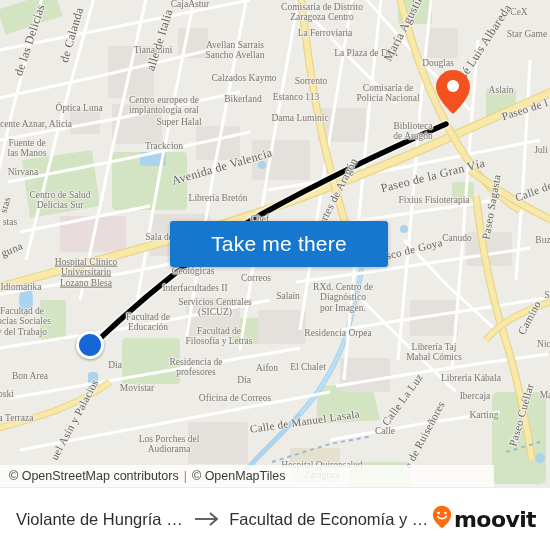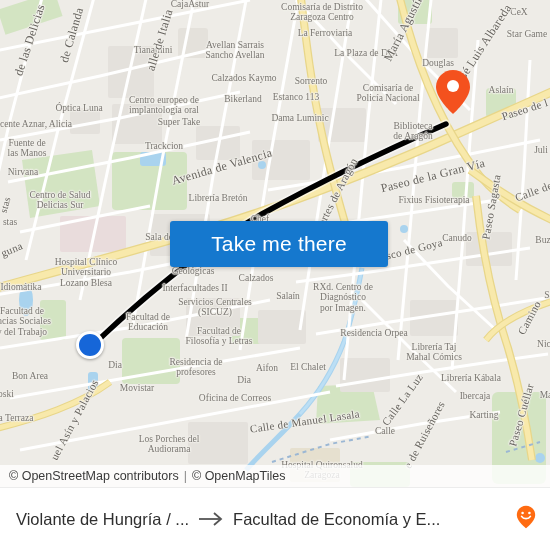--- a/index.html
+++ b/index.html
@@ -56,21 +56,21 @@
     font-size:21px;
     letter-spacing:.2px;
     cursor:pointer;
     display:flex;align-items:center;justify-content:center;
     box-shadow:0 1px 4px rgba(0,0,0,.22);
     padding:0;
   }
 
   
   #attribution{
-    position:absolute;left:0;top:465px;width:550px;height:22px;
+    position:absolute;left:0;top:465px;width:494px;height:22px;
     background:rgba(255,255,255,.80);
     display:flex;align-items:center;
     padding-left:9px;
     box-sizing:border-box;
     font-family:"Liberation Sans", sans-serif;
     font-size:12.5px;color:#3a3a3a;
     white-space:nowrap;
   }
   #attribution .sep{margin:0 5px;color:#8a8a8a;}
 
@@ -247,47 +247,47 @@
         <div class="lbl poi" style="left: 438px; top: 63px;">Douglas</div>
         <div class="lbl poi" style="left: 311px; top: 81px;">Sorrento</div>
         <div class="lbl poi" style="left: 243px; top: 99px;">Bikerland</div>
         <div class="lbl poi" style="left: 164px; top: 105px;">Centro europeo de<br>implantología oral</div>
         <div class="lbl poi" style="left: 296px; top: 97px;">Estanco 113</div>
         <div class="lbl poi" style="left: 79px; top: 108px;">Óptica Luna</div>
         <div class="lbl poi" style="left: 388px; top: 93px;">Comisaría de<br>Policía Nacional</div>
         <div class="lbl poi" style="left: 501px; top: 90px;">Aslaín</div>
         <div class="lbl poi" style="left: 300px; top: 118px;">Dama Luminic</div>
         <div class="lbl poi" style="left: 36px; top: 124px;">cente Aznar, Alicia</div>
-        <div class="lbl poi" style="left: 179px; top: 122px;">Super Take</div>
+        <div class="lbl poi" style="left: 179px; top: 122px;">Super Halal</div>
         <div class="lbl poi" style="left: 413px; top: 131px;">Biblioteca<br>de Aragón</div>
         <div class="lbl poi" style="left: 164px; top: 146px;">Trackcion</div>
         <div class="lbl poi" style="left: 27px; top: 148px;">Fuente de<br>las Manos</div>
         <div class="lbl poi" style="left: 541px; top: 150px;">Juli</div>
         <div class="lbl poi" style="left: 23px; top: 172px;">Nirvana</div>
         <div class="lbl poi" style="left: 218px; top: 198px;">Librería Bretón</div>
         <div class="lbl poi" style="left: 434px; top: 200px;">Fixius Fisioterapia</div>
         <div class="lbl poi" style="left: 60px; top: 200px;">Centro de Salud<br>Delicias Sur</div>
         <div class="lbl poi" style="left: 260px; top: 219px;">Chef</div>
         <div class="lbl poi" style="left: 543px; top: 240px;">Buz</div>
         <div class="lbl poi" style="left: 168px; top: 237px;">Sala de estu</div>
         <div class="lbl poi" style="left: 457px; top: 238px;">Canudo</div>
         <div class="lbl poi" style="left: 10px; top: 222px;">stas</div>
         <div class="lbl poi" style="left: 21px; top: 287px;">Idiomátika</div>
-        <div class="lbl poi" style="left: 86px; top: 272px;">Hospital Clínico<br>Universitario<br>Lozano Blesa</div>
+        <div class="lbl poi" style="left: 86px; top: 272px; text-decoration: underline;">Hospital Clínico<br>Universitario<br>Lozano Blesa</div>
         <div class="lbl poi" style="left: 193px; top: 271px;">Geológicas</div>
-        <div class="lbl poi" style="left: 256px; top: 278px;">Calzados</div>
+        <div class="lbl poi" style="left: 256px; top: 278px;">Correos</div>
         <div class="lbl poi" style="left: 549px; top: 295px;">Sa</div>
         <div class="lbl poi" style="left: 288px; top: 296px;">Salaín</div>
         <div class="lbl poi" style="left: 195px; top: 288px;">Interfacultades II</div>
         <div class="lbl poi" style="left: 215px; top: 307px;">Servicios Centrales<br>(SICUZ)</div>
         <div class="lbl poi" style="left: 343px; top: 297px;">RXd. Centro de<br>Diagnóstico<br>por Imagen.</div>
         <div class="lbl poi" style="left: 22px; top: 321px;">Facultad de<br>encias Sociales<br>y del Trabajo</div>
         <div class="lbl poi" style="left: 148px; top: 322px;">Facultad de<br>Educación</div>
         <div class="lbl poi" style="left: 219px; top: 336px;">Facultad de<br>Filosofía y Letras</div>
-        <div class="lbl poi" style="left: 374px; top: 333px;">Residencia Orpea</div>
+        <div class="lbl poi" style="left: 338px; top: 333px;">Residencia Orpea</div>
         <div class="lbl poi" style="left: 434px; top: 352px;">Librería Taj<br>Mahal Cómics</div>
         <div class="lbl poi" style="left: 267px; top: 368px;">Aifon</div>
         <div class="lbl poi" style="left: 196px; top: 367px;">Residencia de<br>profesores</div>
         <div class="lbl poi" style="left: 308px; top: 367px;">El Chalet</div>
         <div class="lbl poi" style="left: 30px; top: 376px;">Bon Area</div>
         <div class="lbl poi" style="left: 244px; top: 380px;">Dia</div>
         <div class="lbl poi" style="left: 456px; top: 378px; margin-left: 15px;">Librería Kábala</div>
         <div class="lbl poi" style="left: 115px; top: 365px;">Dia</div>
         <div class="lbl poi" style="left: 6px; top: 394px;">oski</div>
         <div class="lbl poi" style="left: 137px; top: 388px;">Movistar</div>
@@ -353,15 +353,16 @@
     </div>
     <div id="moovit-logo">
       <span>
         <svg width="20" height="24" viewBox="0 0 20 24">
           <path d="M10 0.8 C4.8 0.8 0.8 4.8 0.8 10 C0.8 16.4 10 23.2 10 23.2 C10 23.2 19.2 16.4 19.2 10 C19.2 4.8 15.2 0.8 10 0.8 Z" fill="#ff6b11"></path>
           <circle cx="6.6" cy="8" r="1.3" fill="#ffffff"></circle>
           <circle cx="13.4" cy="8" r="1.3" fill="#ffffff"></circle>
           <path d="M5.6 11.4 C7.4 14.4 12.6 14.4 14.4 11.4" fill="none" stroke="#ffffff" stroke-width="1.7" stroke-linecap="round"></path>
         </svg>
       </span>
+      <span id="moovit-wordmark">moovit</span>
     </div>
   </div>
 </div>
 
 </body></html>

